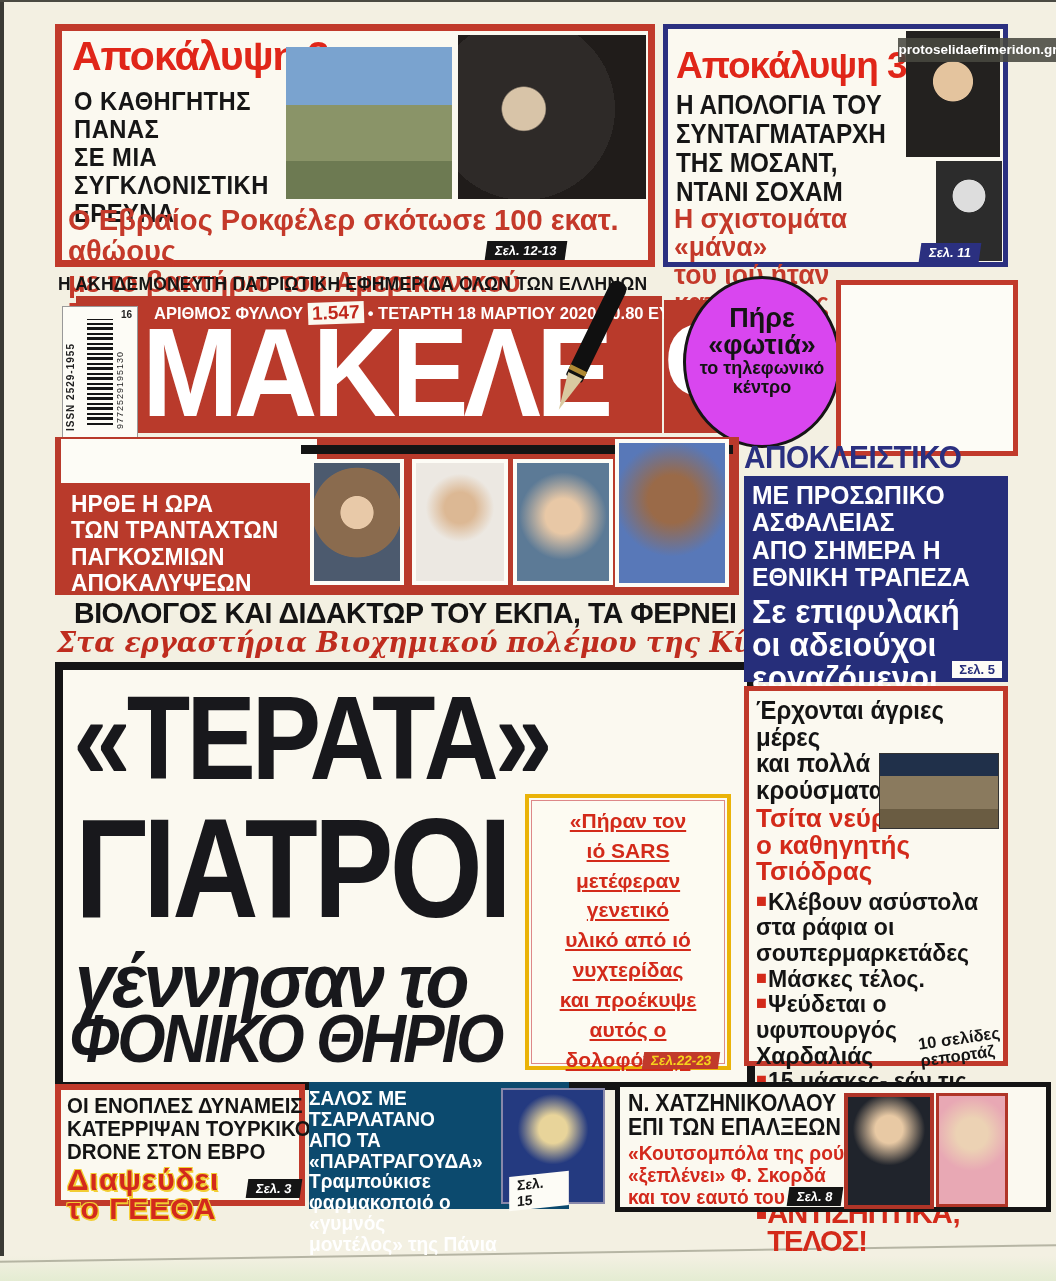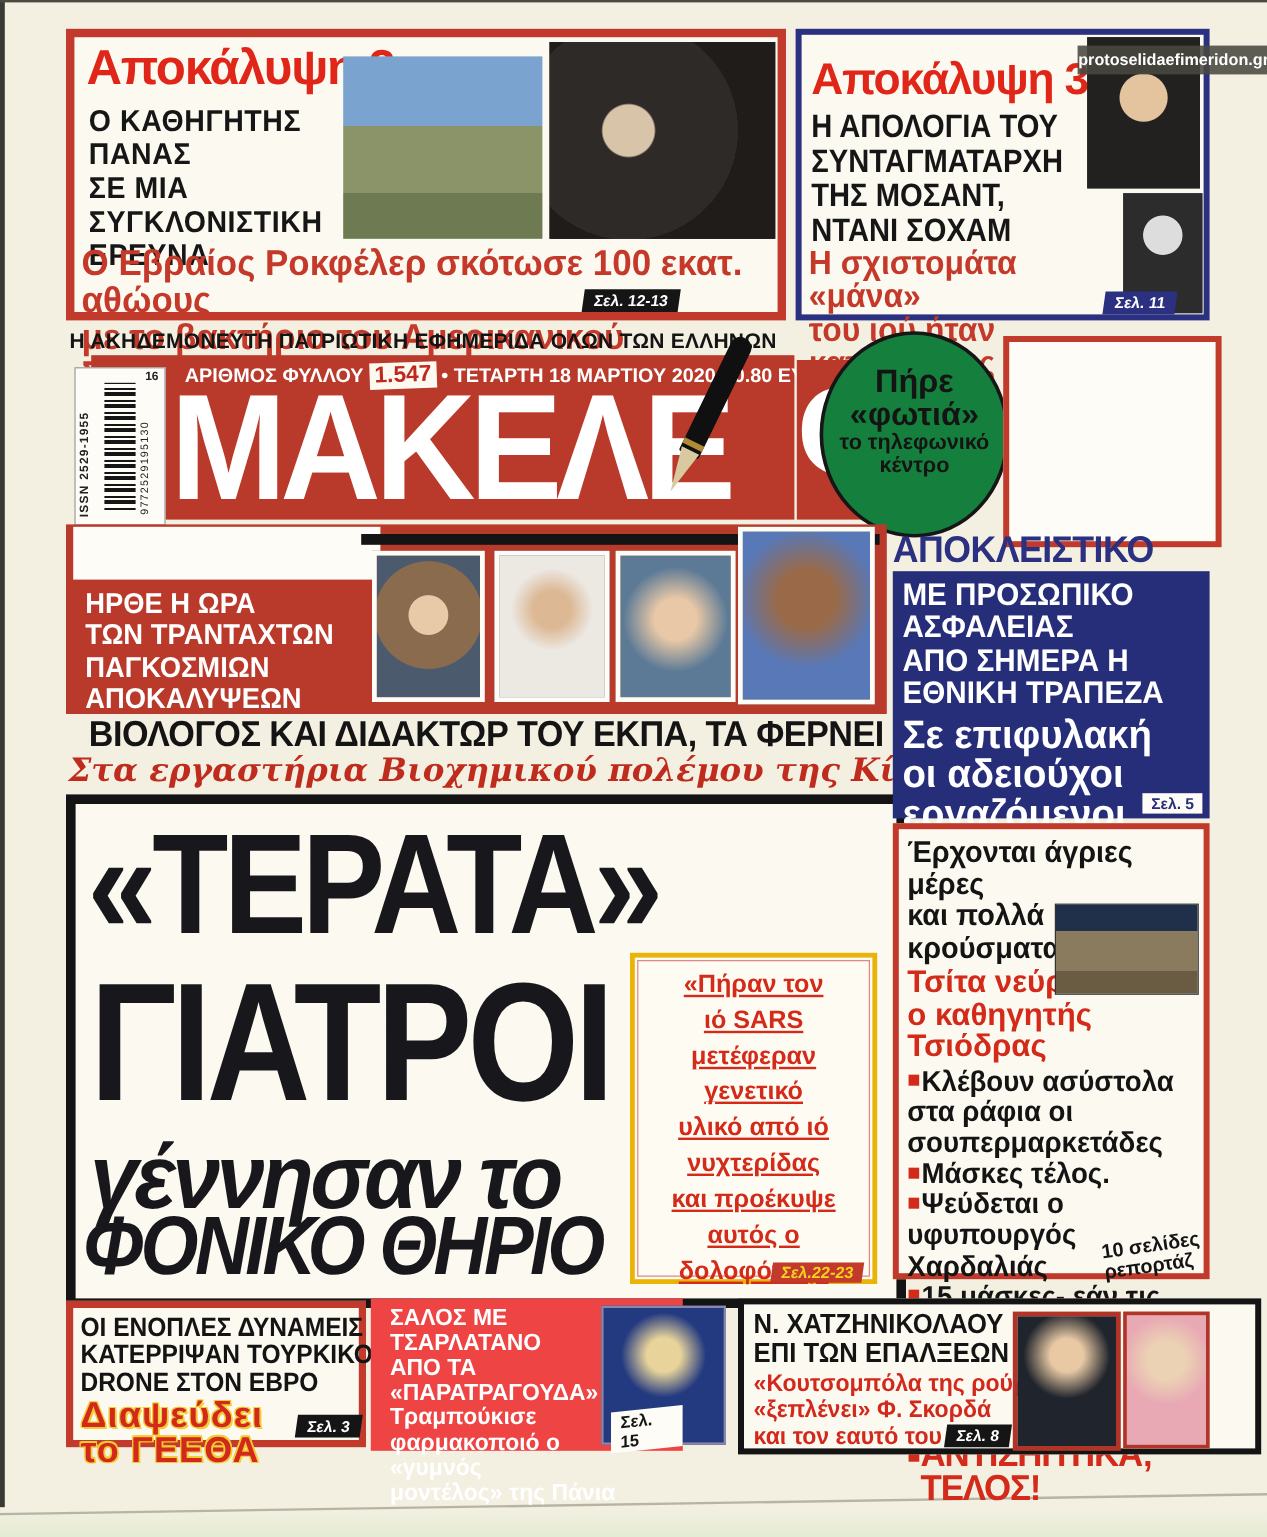--- a/index.html
+++ b/index.html
@@ -67,21 +67,21 @@
   .bc-issn{position:absolute;left:2px;top:6px;font-size:10px;font-weight:bold;color:#222;
       writing-mode:vertical-rl;transform:rotate(180deg);letter-spacing:1px;height:118px;}
   .bc-num{position:absolute;left:52px;top:10px;font-size:9px;color:#222;
       writing-mode:vertical-rl;transform:rotate(180deg);letter-spacing:1px;height:112px;}
   .bc-ed{position:absolute;left:58px;top:2px;font-size:10px;font-weight:bold;color:#222;}
   .pen{left:598px;top:282px;width:46px;height:175px;transform:rotate(26deg);transform-origin:top center;}
   .pen-body{position:absolute;left:14px;top:0;width:18px;height:108px;background:#101010;border-radius:8px 8px 2px 2px;}
   .pen-band{position:absolute;left:14px;top:96px;width:18px;height:5px;background:#b08a34;}
   .pen-nib{position:absolute;left:15px;top:104px;width:0;height:0;
       border-left:8px solid transparent;border-right:8px solid transparent;border-top:38px solid #d9c9a0;}
-  .bubble{left:683px;top:276px;width:152px;height:166px;background:#15803d;border:3px solid #161616;
+  .bubble{left:683px;top:276px;width:152px;height:166px;background:#d946ef;border:3px solid #161616;
       border-radius:50%;text-align:center;color:#141414;}
   .bubble-b{font-size:27px;font-weight:800;line-height:1.0;}
   .bubble-s{font-size:18px;font-weight:800;line-height:1.05;}
   .hotline{left:836px;top:280px;width:172px;height:166px;border:5px solid #c13a2b;background:#fdfcf6;
       text-align:center;font-family:"DejaVu Serif",serif;}
   .hot-black{font-size:16.5px;font-style:italic;font-weight:bold;color:#15151c;line-height:1.12;margin-top:4px;}
   .hot-red{font-size:19px;font-style:italic;font-weight:bold;color:#c0281c;line-height:1.12;margin-top:2px;}
 
   
   .reveal1{left:55px;top:437px;width:684px;height:158px;background:#b93a2b;}
@@ -141,21 +141,21 @@
       transform:scaleX(.97);transform-origin:left top;}
   .vb-note{position:absolute;right:2px;bottom:-4px;font-size:16.5px;font-weight:bold;color:#141414;
       transform:rotate(-8deg);line-height:1.05;text-align:left;}
 
   
   .dronebox{left:55px;top:1084px;width:250px;height:122px;border:6px solid #c13a2b;background:#fbf9f0;padding:4px 6px;box-sizing:border-box;}
   .db-caps{font-size:22px;font-weight:800;color:#141414;line-height:1.05;transform:scaleX(.93);transform-origin:left top;white-space:nowrap;}
   .db-red{font-size:30px;font-weight:800;color:#d3291c;line-height:.95;margin-top:3px;letter-spacing:1px;
       text-shadow:1.5px 1.5px 0 #f2cd32,-1px -1px 0 #f2cd32,1px -1px 0 #f2cd32,-1px 1px 0 #f2cd32;}
   .db-chip{position:absolute;right:-2px;bottom:2px;}
-  .tvbox{left:309px;top:1082px;width:260px;height:127px;background:#ef4444;color:#fff;padding:6px 16px;box-sizing:border-box;}
+  .tvbox{left:309px;top:1082px;width:260px;height:127px;background:#0c4a6e;color:#fff;padding:6px 0;box-sizing:border-box;}
   .tv-lines{font-size:19.5px;font-weight:800;line-height:1.07;width:196px;transform:scaleX(.98);transform-origin:left top;}
   .tv-photo{position:absolute;left:192px;top:6px;width:100px;height:112px;border:2px solid #88a;
       background:radial-gradient(circle at 50% 35%,#e8d49a 0 16%,#243a80 40%),#1c2a6a;}
   .tv-chip{position:absolute;left:200px;top:92px;background:#fdfcf6;color:#141414;font-size:14px;
       font-weight:bold;padding:1px 8px;transform:rotate(-6deg) skew(-6deg);}
   .mediabox{left:615px;top:1082px;width:436px;height:130px;border:5px solid #141414;background:#fbf9f0;padding:4px 8px;box-sizing:border-box;}
   .mb-caps{font-size:23px;font-weight:800;color:#141414;line-height:1.06;transform:scaleX(.93);transform-origin:left top;white-space:nowrap;}
   .mb-red{font-size:20px;font-weight:800;color:#d3291c;line-height:1.1;margin-top:2px;transform:scaleX(.96);transform-origin:left top;white-space:nowrap;}
   .mb-p1{position:absolute;left:224px;top:6px;width:82px;height:108px;border:4px solid #b03528;
       background:radial-gradient(circle at 50% 30%,#e8c9a4 0 16%,#20242c 42%),linear-gradient(180deg,#2c4a8a,#141c34);}

